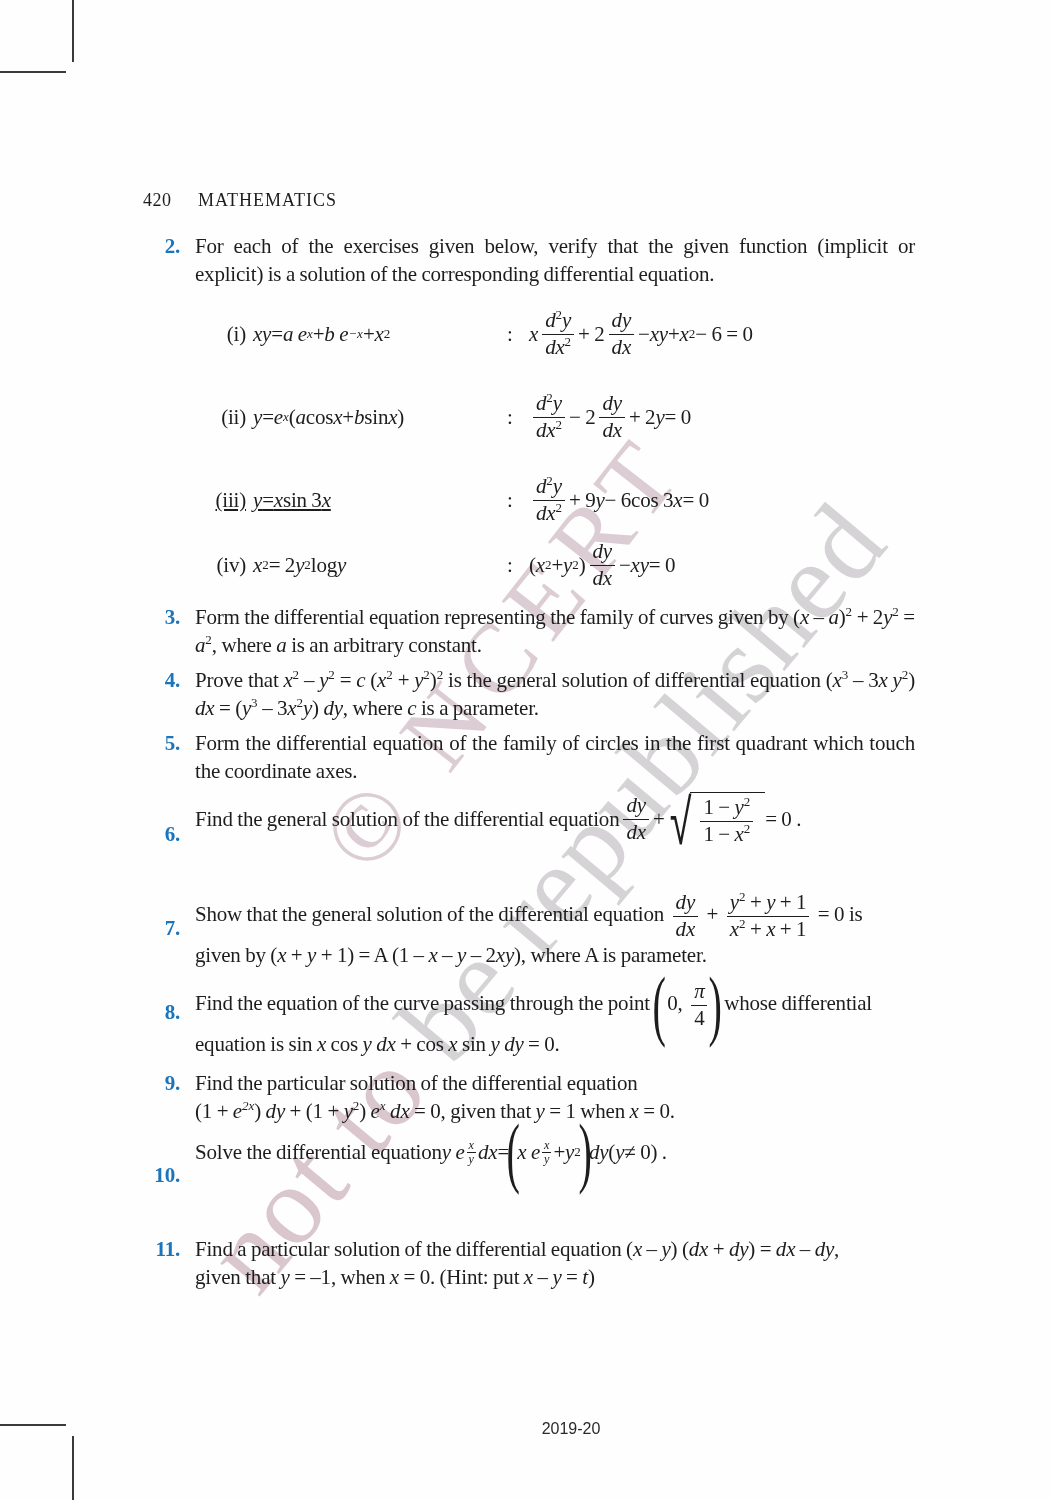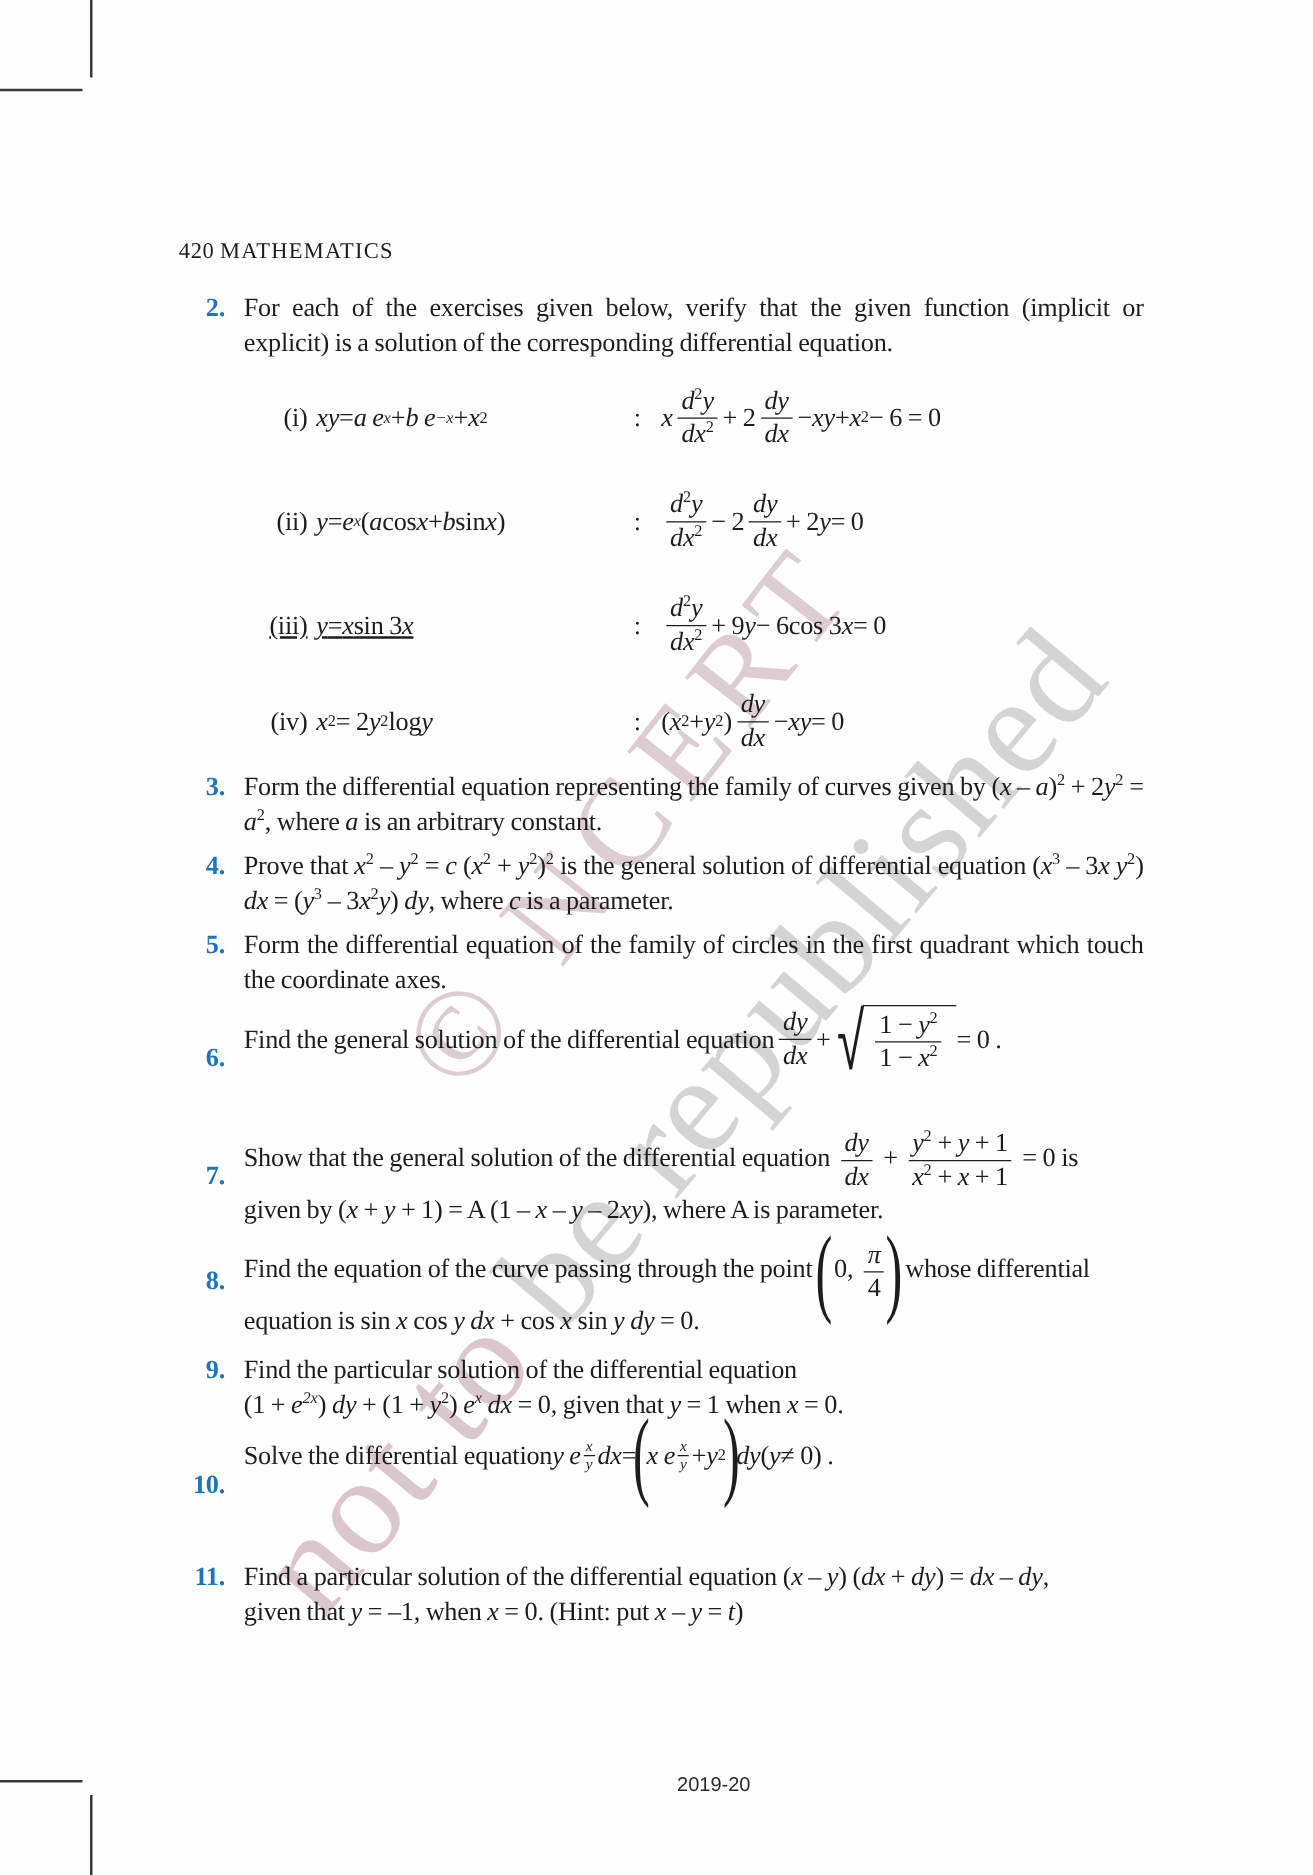--- a/index.html
+++ b/index.html
@@ -16,42 +16,42 @@
       font-family:"Liberation Serif",serif;pointer-events:none;}
   #wm1{left:304px;top:826px;font-size:100px;letter-spacing:14px;color:#dbcdd3;transform:rotate(-52deg);}
   #wm2{left:186px;top:1238px;font-size:112px;letter-spacing:2px;transform:rotate(-50deg);}
   .wma{color:#d9c7cd;}
   .wmb{color:#d5d3d5;}
   
   #content{position:absolute;left:140px;top:186px;width:775px;z-index:2;
            font-size:21px;line-height:28px;letter-spacing:-0.2px;word-spacing:-0.5px;}
   .header{font-size:18px;letter-spacing:0.5px;height:24px;}
   .hnum{margin-left:3px;}
-  .htitle{letter-spacing:1px;}
+  .htitle{margin-left:22px;letter-spacing:1px;}
   .qrow{display:flex;align-items:flex-start;}
   .qnum{flex:0 0 40px;text-align:right;margin-right:15px;color:#1b75bc;font-weight:bold;}
   .qbody{flex:1;margin:0;text-align:justify;}
   #q2row{margin-top:22px;}
   #q3{margin-top:8px;}  #q4{margin-top:7px;}  #q5{margin-top:7px;}
   #q6{margin-top:7px;min-height:84px;}
   #q7{margin-top:15px;}
   #q8{margin-top:11px;}
   #q9{margin-top:11px;}
   #q10{margin-top:13px;min-height:74px;}
   #q11{margin-top:23px;}
   #q6 .qnum,#q10 .qnum{align-self:center;}
   #q7 .qnum{padding-top:23px;}
   #q8 .qnum{padding-top:18px;}
   #q6 .qbody,#q10 .qbody{display:flex;align-items:center;flex-wrap:nowrap;white-space:nowrap;text-align:left;}
   
   .exrow{position:relative;display:flex;align-items:center;white-space:nowrap;}
   #ex1{margin-top:10px;height:72px;}
   #ex2{margin-top:12px;height:70px;}
   #ex3{margin-top:13px;height:70px;text-decoration:underline;}
-  #ex4{margin-top:12px;height:60px;}
+  #ex4{margin-top:0;height:60px;}
   .exlabel{flex:0 0 106px;text-align:right;}
   .exlhs{margin-left:7px;display:inline-flex;align-items:center;}
   .excolon{position:absolute;left:367px;top:50%;transform:translateY(-50%);}
   .exrhs{position:absolute;left:389px;top:50%;transform:translateY(-50%);
          display:inline-flex;align-items:center;white-space:nowrap;}
   
   .it{font-style:italic;}
   sup{font-size:62%;line-height:0;vertical-align:super;letter-spacing:0;}
   .frac{display:inline-block;vertical-align:middle;text-align:center;margin:0 4px;line-height:1.12;}
   .frac .fn{display:block;padding:0 3px 1px;border-bottom:1.4px solid currentColor;}

